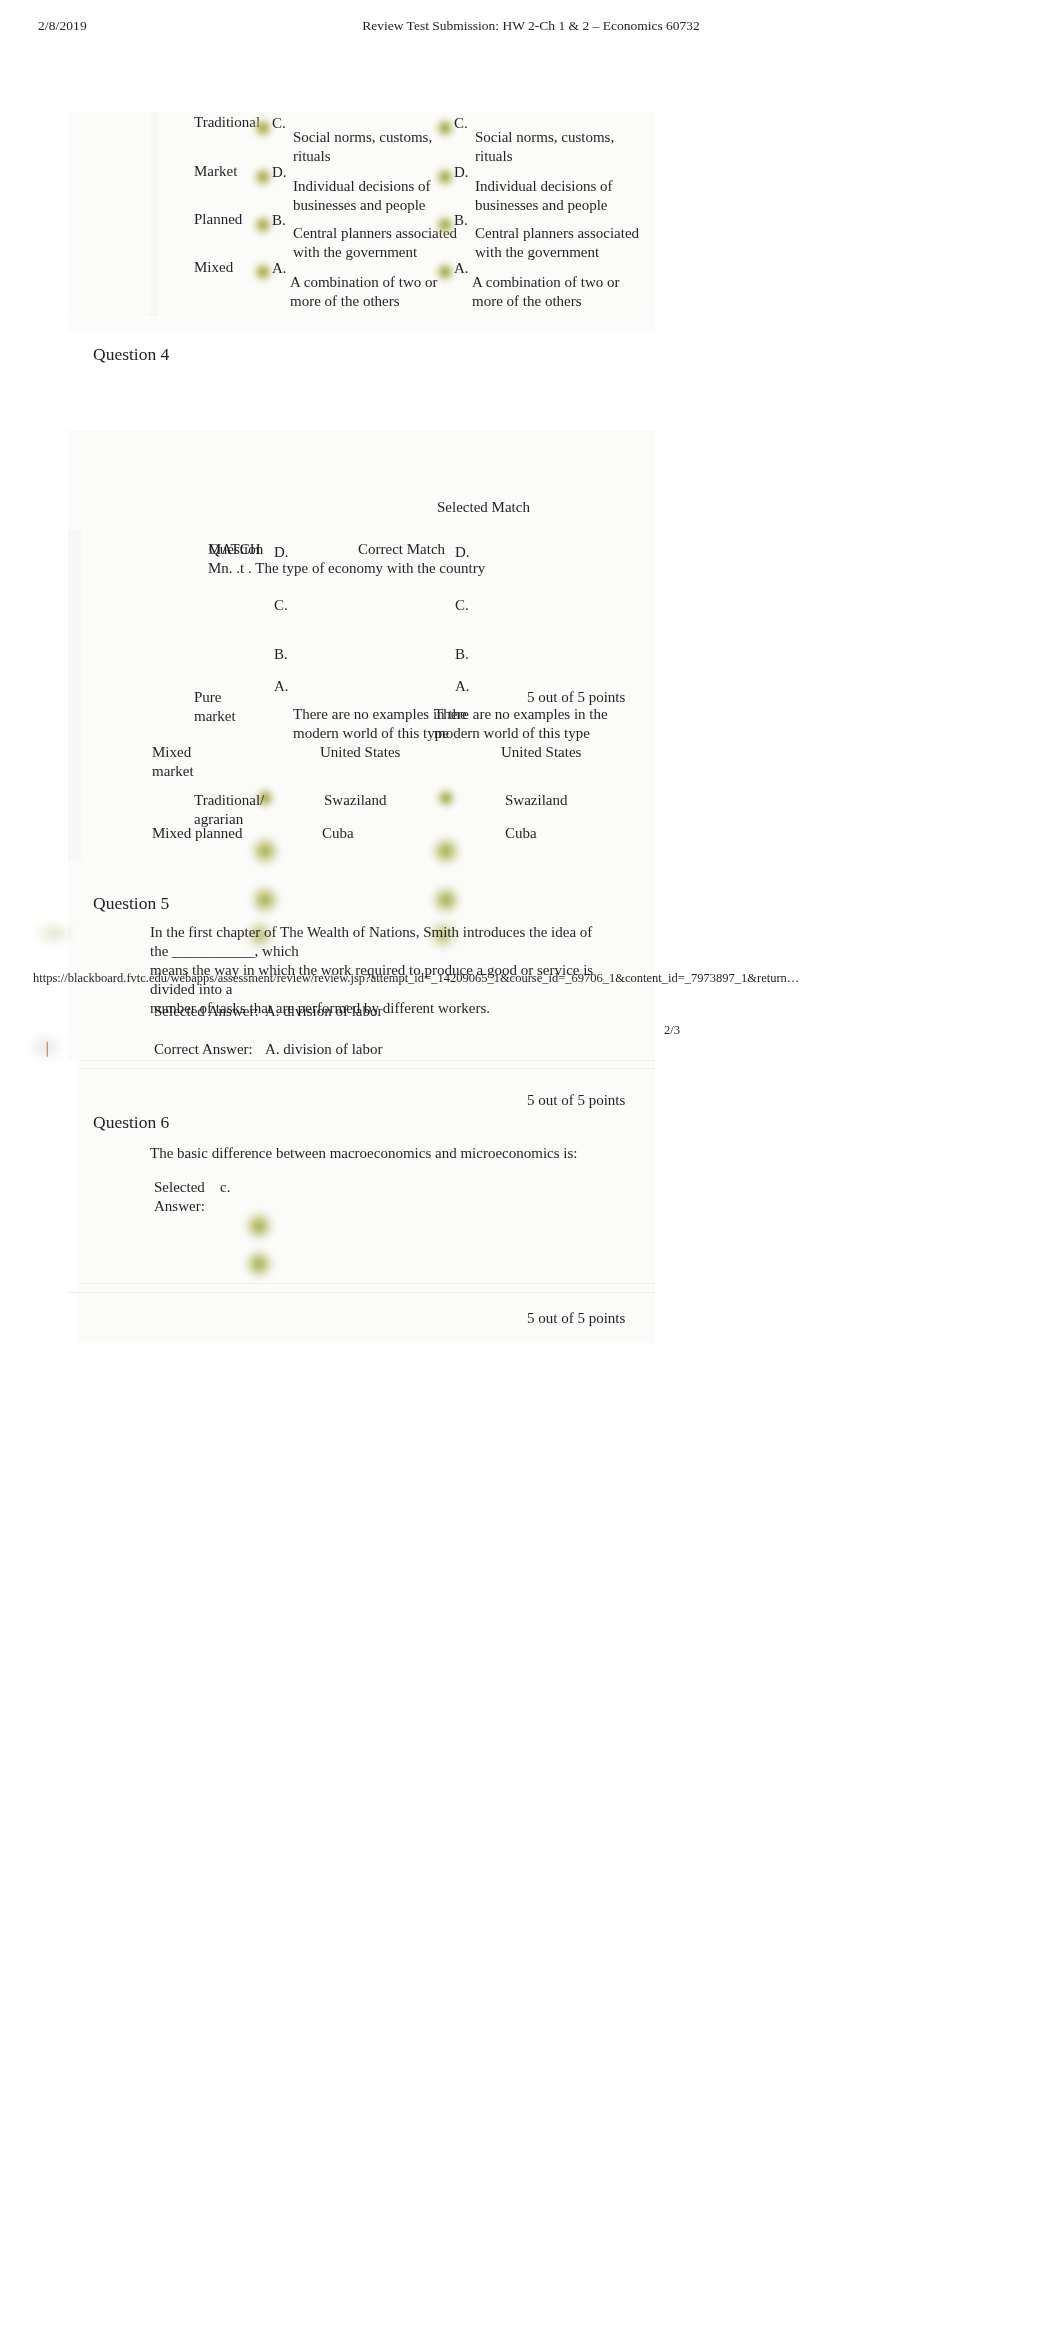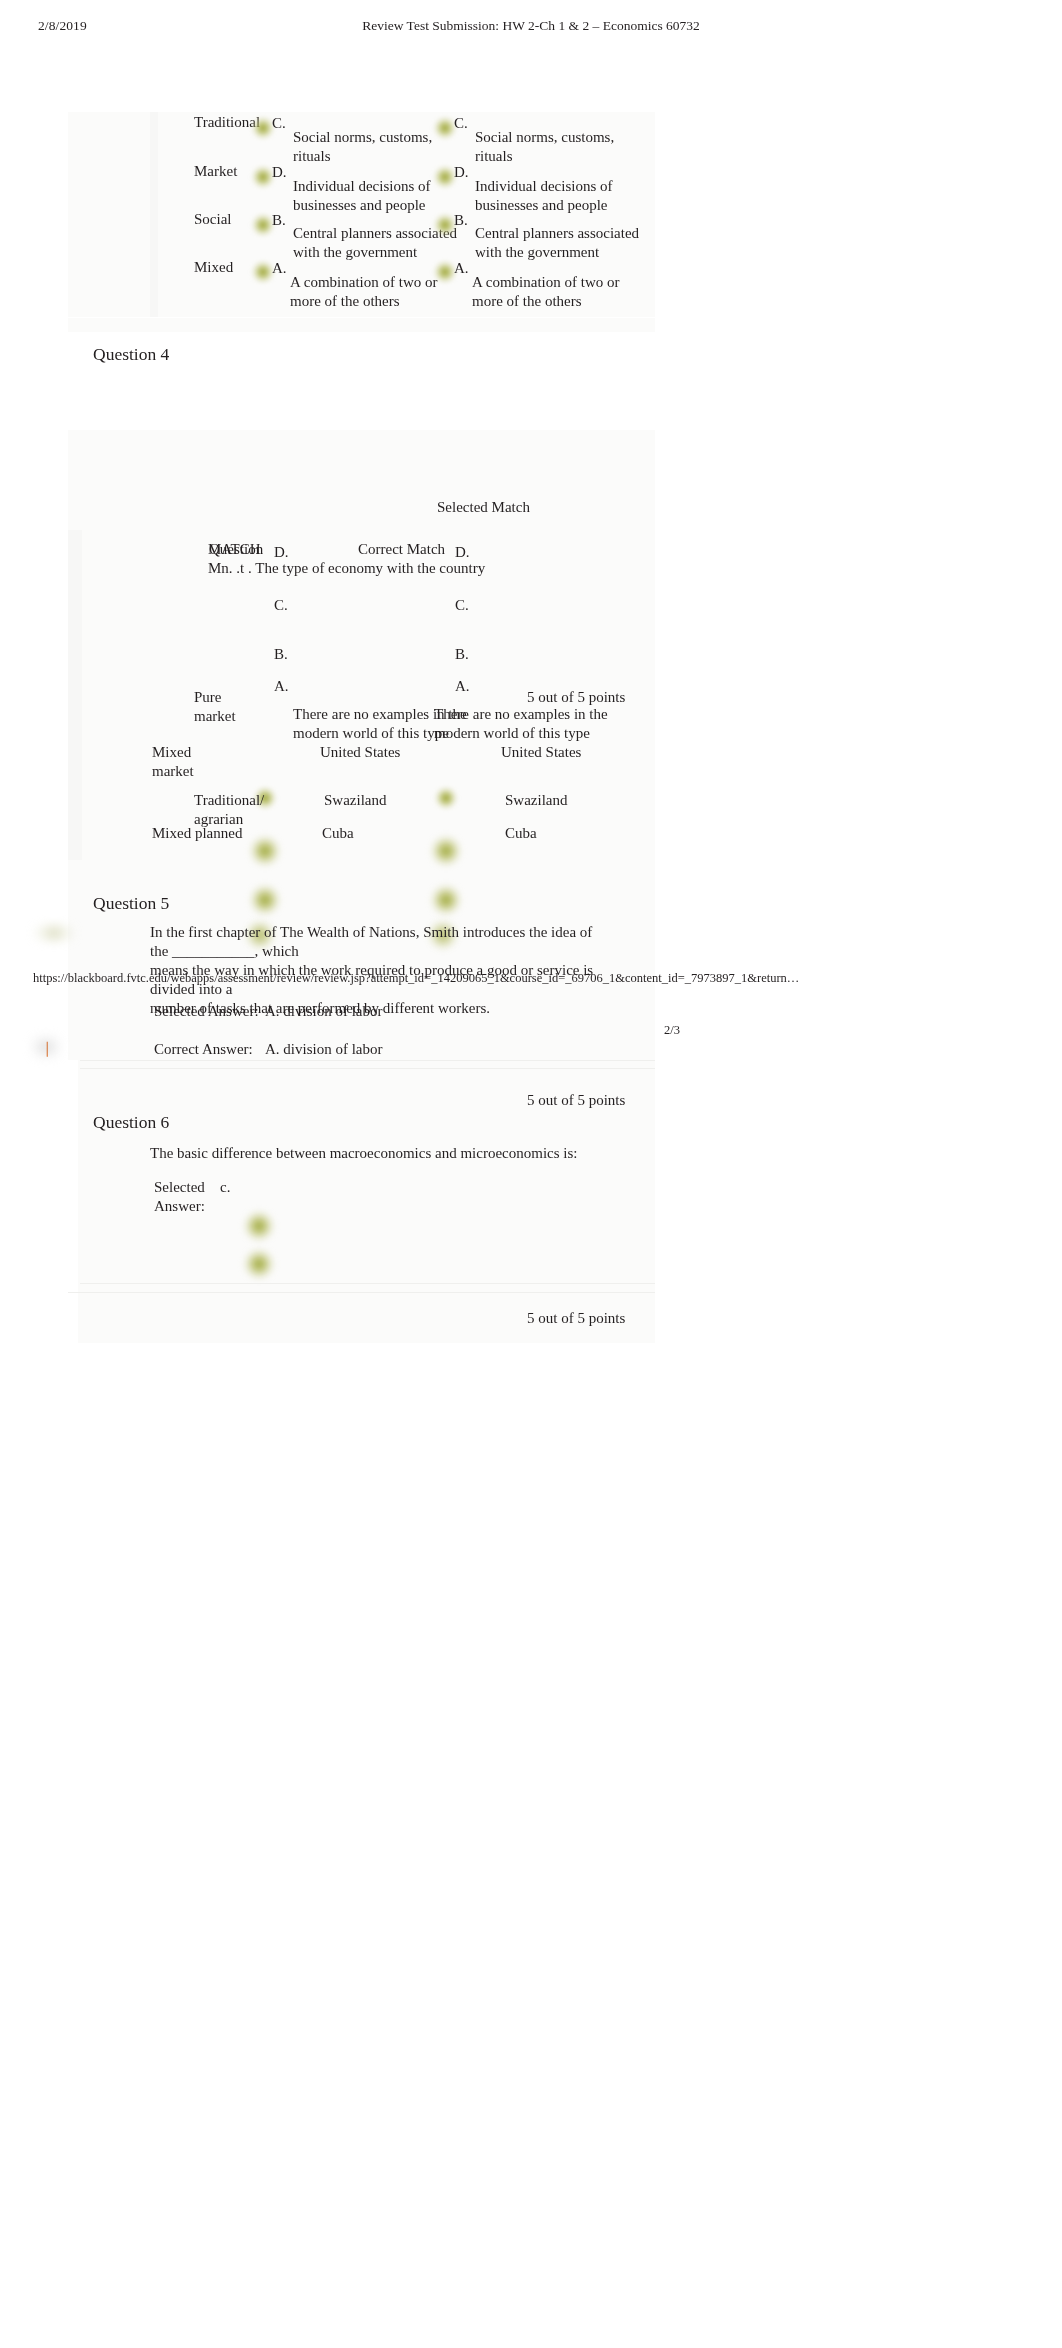--- a/index.html
+++ b/index.html
@@ -104,21 +104,21 @@
     <div class="abs lbl" style="left:194px;top:162px;">Market</div>
     <div class="abs dot" style="left:252px;top:166px;"></div>
     <div class="abs lbl" style="left:272px;top:163px;">D.</div>
     <div class="abs t" style="left:293px;top:177px;width:190px;">Individual decisions of
 businesses and people</div>
     <div class="abs dot" style="left:434px;top:166px;"></div>
     <div class="abs lbl" style="left:454px;top:163px;">D.</div>
     <div class="abs t" style="left:475px;top:177px;width:190px;">Individual decisions of
 businesses and people</div>
 
-    <div class="abs lbl" style="left:194px;top:210px;">Social</div>
+    <div class="abs lbl" style="left:194px;top:210px;">Planned</div>
     <div class="abs dot" style="left:252px;top:214px;"></div>
     <div class="abs lbl" style="left:272px;top:211px;">B.</div>
     <div class="abs t" style="left:293px;top:224px;width:200px;">Central planners associated
 with the government</div>
     <div class="abs dot" style="left:434px;top:214px;"></div>
     <div class="abs lbl" style="left:454px;top:211px;">B.</div>
     <div class="abs t" style="left:475px;top:224px;width:200px;">Central planners associated
 with the government</div>
 
     <div class="abs lbl" style="left:194px;top:258px;">Mixed</div>

